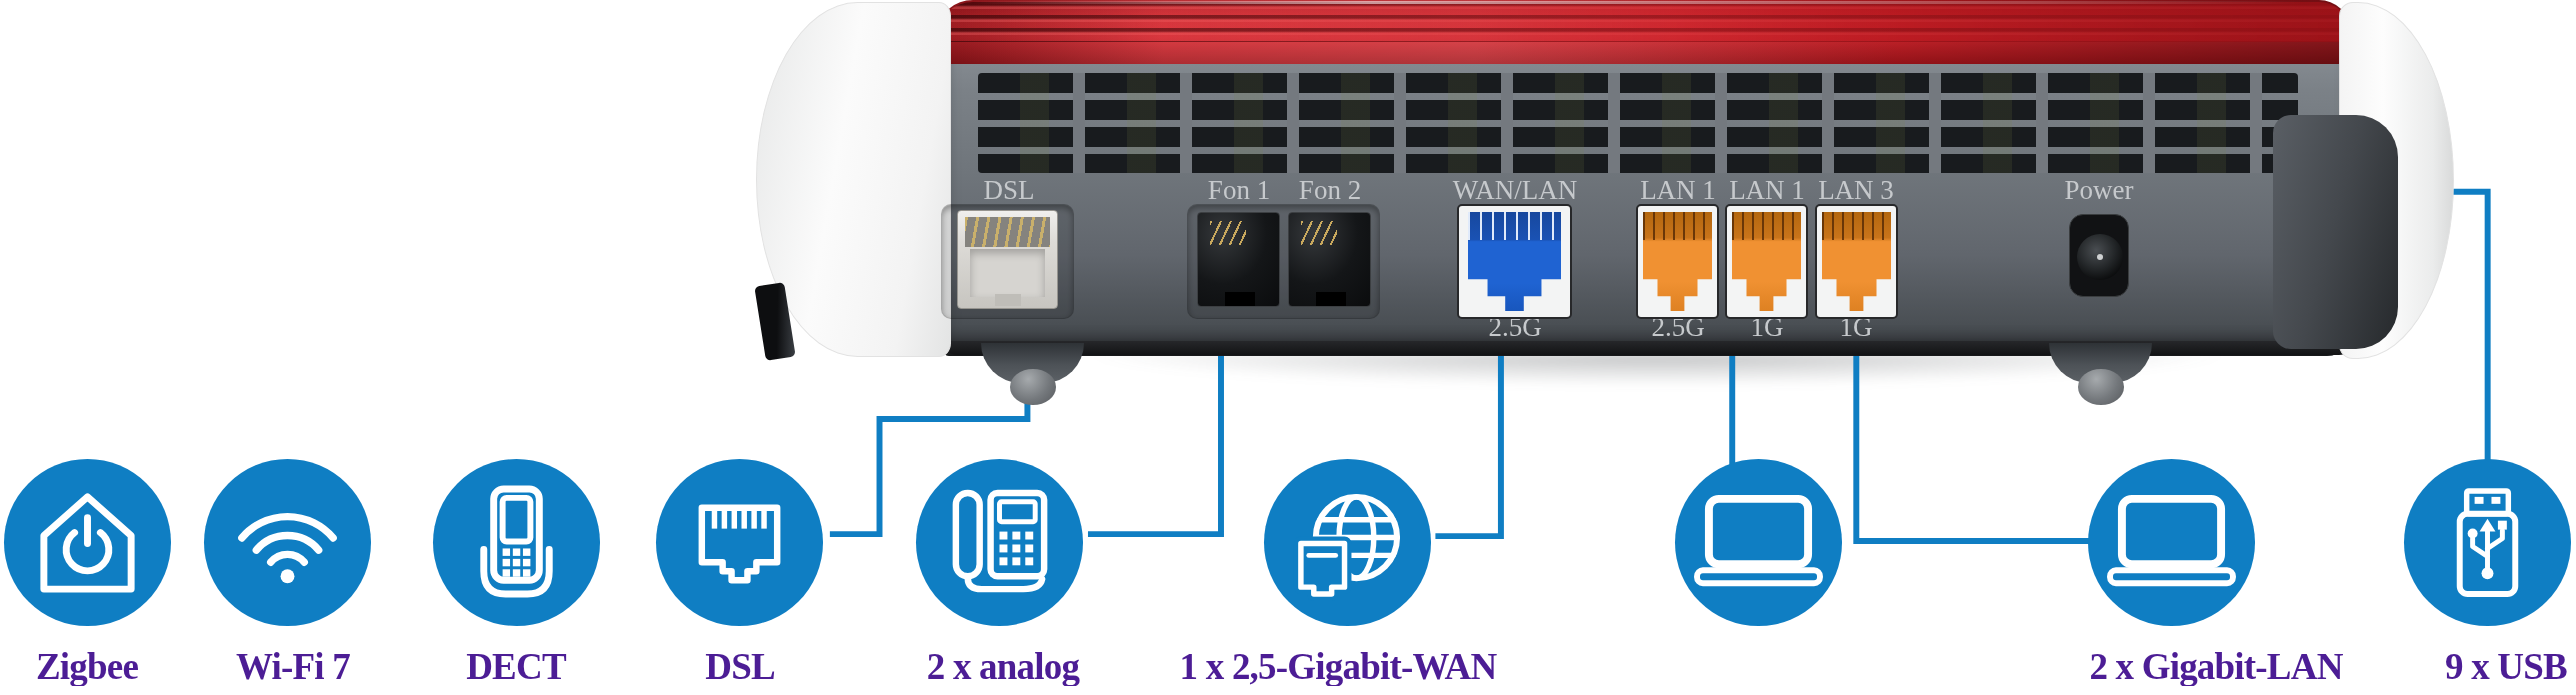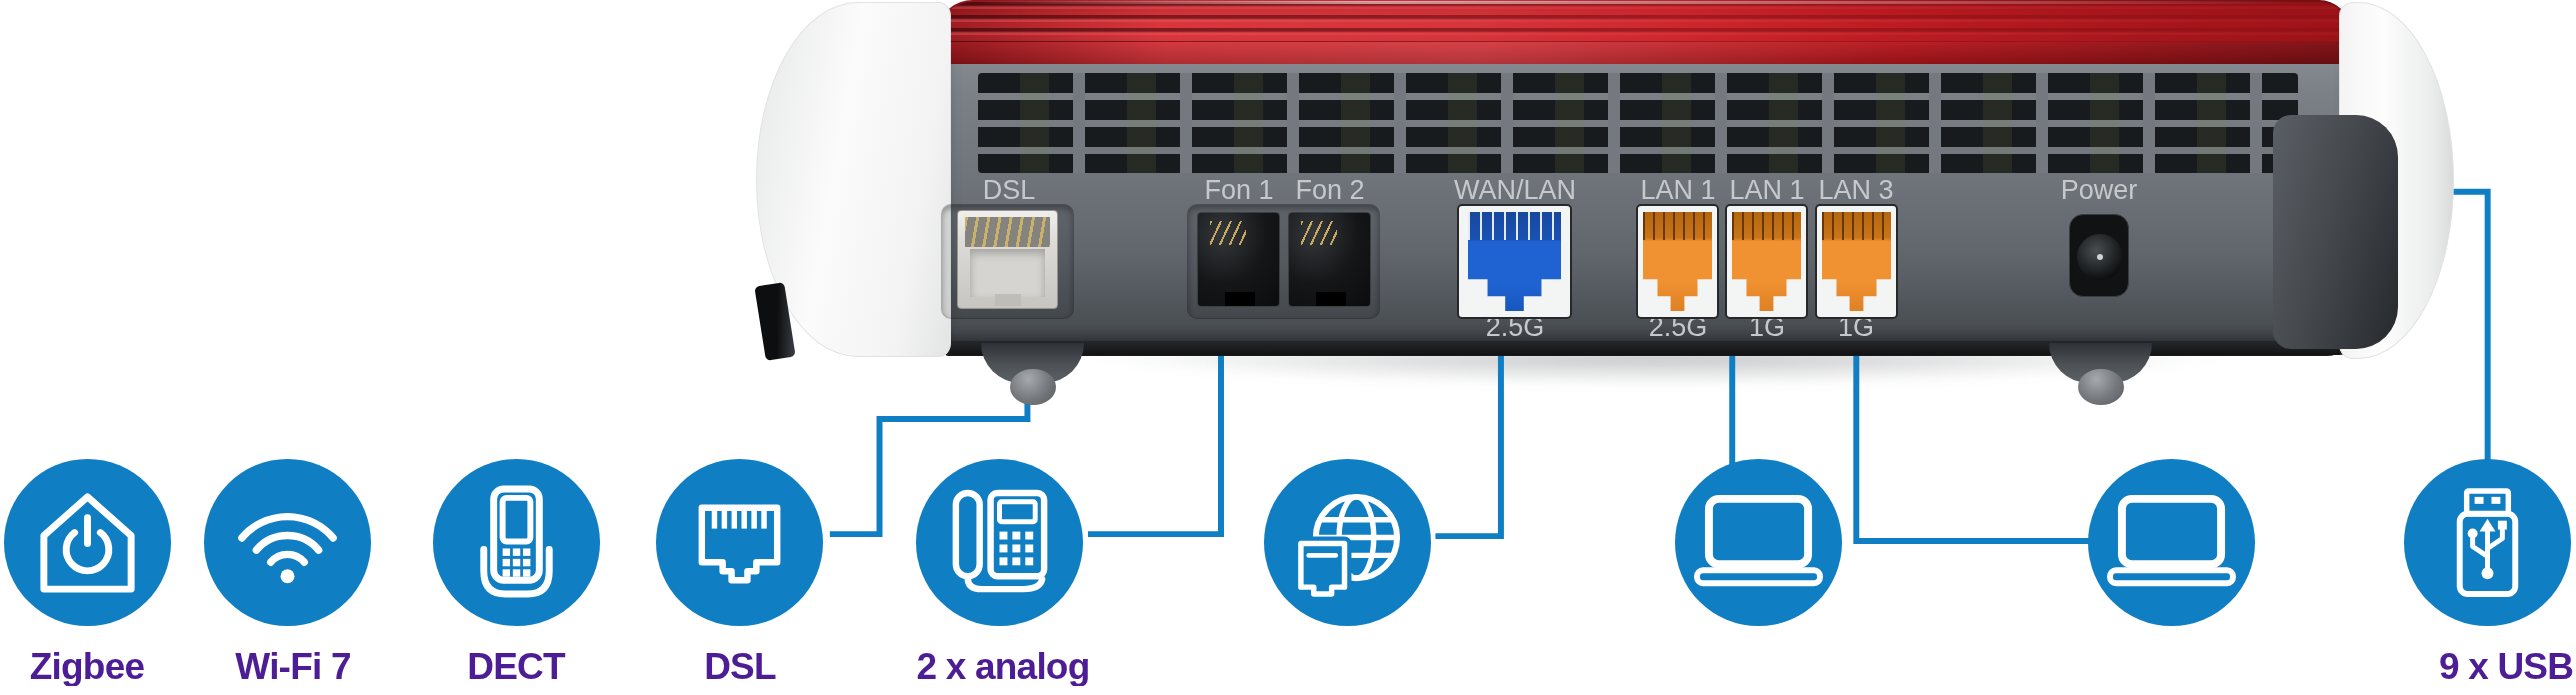--- a/index.html
+++ b/index.html
@@ -1,17 +1,17 @@
 <!DOCTYPE html>
 <html><head>
 <meta charset="utf-8">
 <style>
   html,body{margin:0;padding:0;background:#fff;}
   #stage{position:relative;width:2576px;height:686px;background:#fff;overflow:hidden;
-         font-family:Liberation Sans, sans-serif;}
+         font-family:Liberation Serif, serif;}
   #stage *{position:absolute;box-sizing:border-box;}
 
   
   svg.connectors{left:0;top:0;z-index:1;}
 
   
   .cap-left{left:756px;top:2px;width:195px;height:355px;z-index:4;
     border-radius:119px 14px 14px 119px / 208px 16px 16px 208px;
     background:linear-gradient(100deg,#e7e8e8 0%,#fbfbfb 42%,#f3f3f3 78%,#e3e4e4 100%);
     border:1px solid #e2e2e2;}
@@ -287,16 +287,18 @@
       <circle cx="-15" cy="-9" r="5" fill="#fff" stroke="none"></circle>
       <rect x="10.5" y="-22" width="9" height="9" fill="#fff" stroke="none"></rect>
     </svg>
   </div>
 
   <span class="feat-label" style="left:87px">Zigbee</span>
   <span class="feat-label" style="left:293px">Wi-Fi 7</span>
   <span class="feat-label" style="left:516px">DECT</span>
   <span class="feat-label" style="left:740px">DSL</span>
   <span class="feat-label" style="left:1003px">2 x analog</span>
+  <span class="feat-label" style="left:1338px">1 x 2,5-Gigabit-WAN</span>
+  <span class="feat-label" style="left:2216px">2 x Gigabit-LAN</span>
   <span class="feat-label" style="left:2506px">9 x USB</span>
 
 </div>
 
 
 </body></html>

